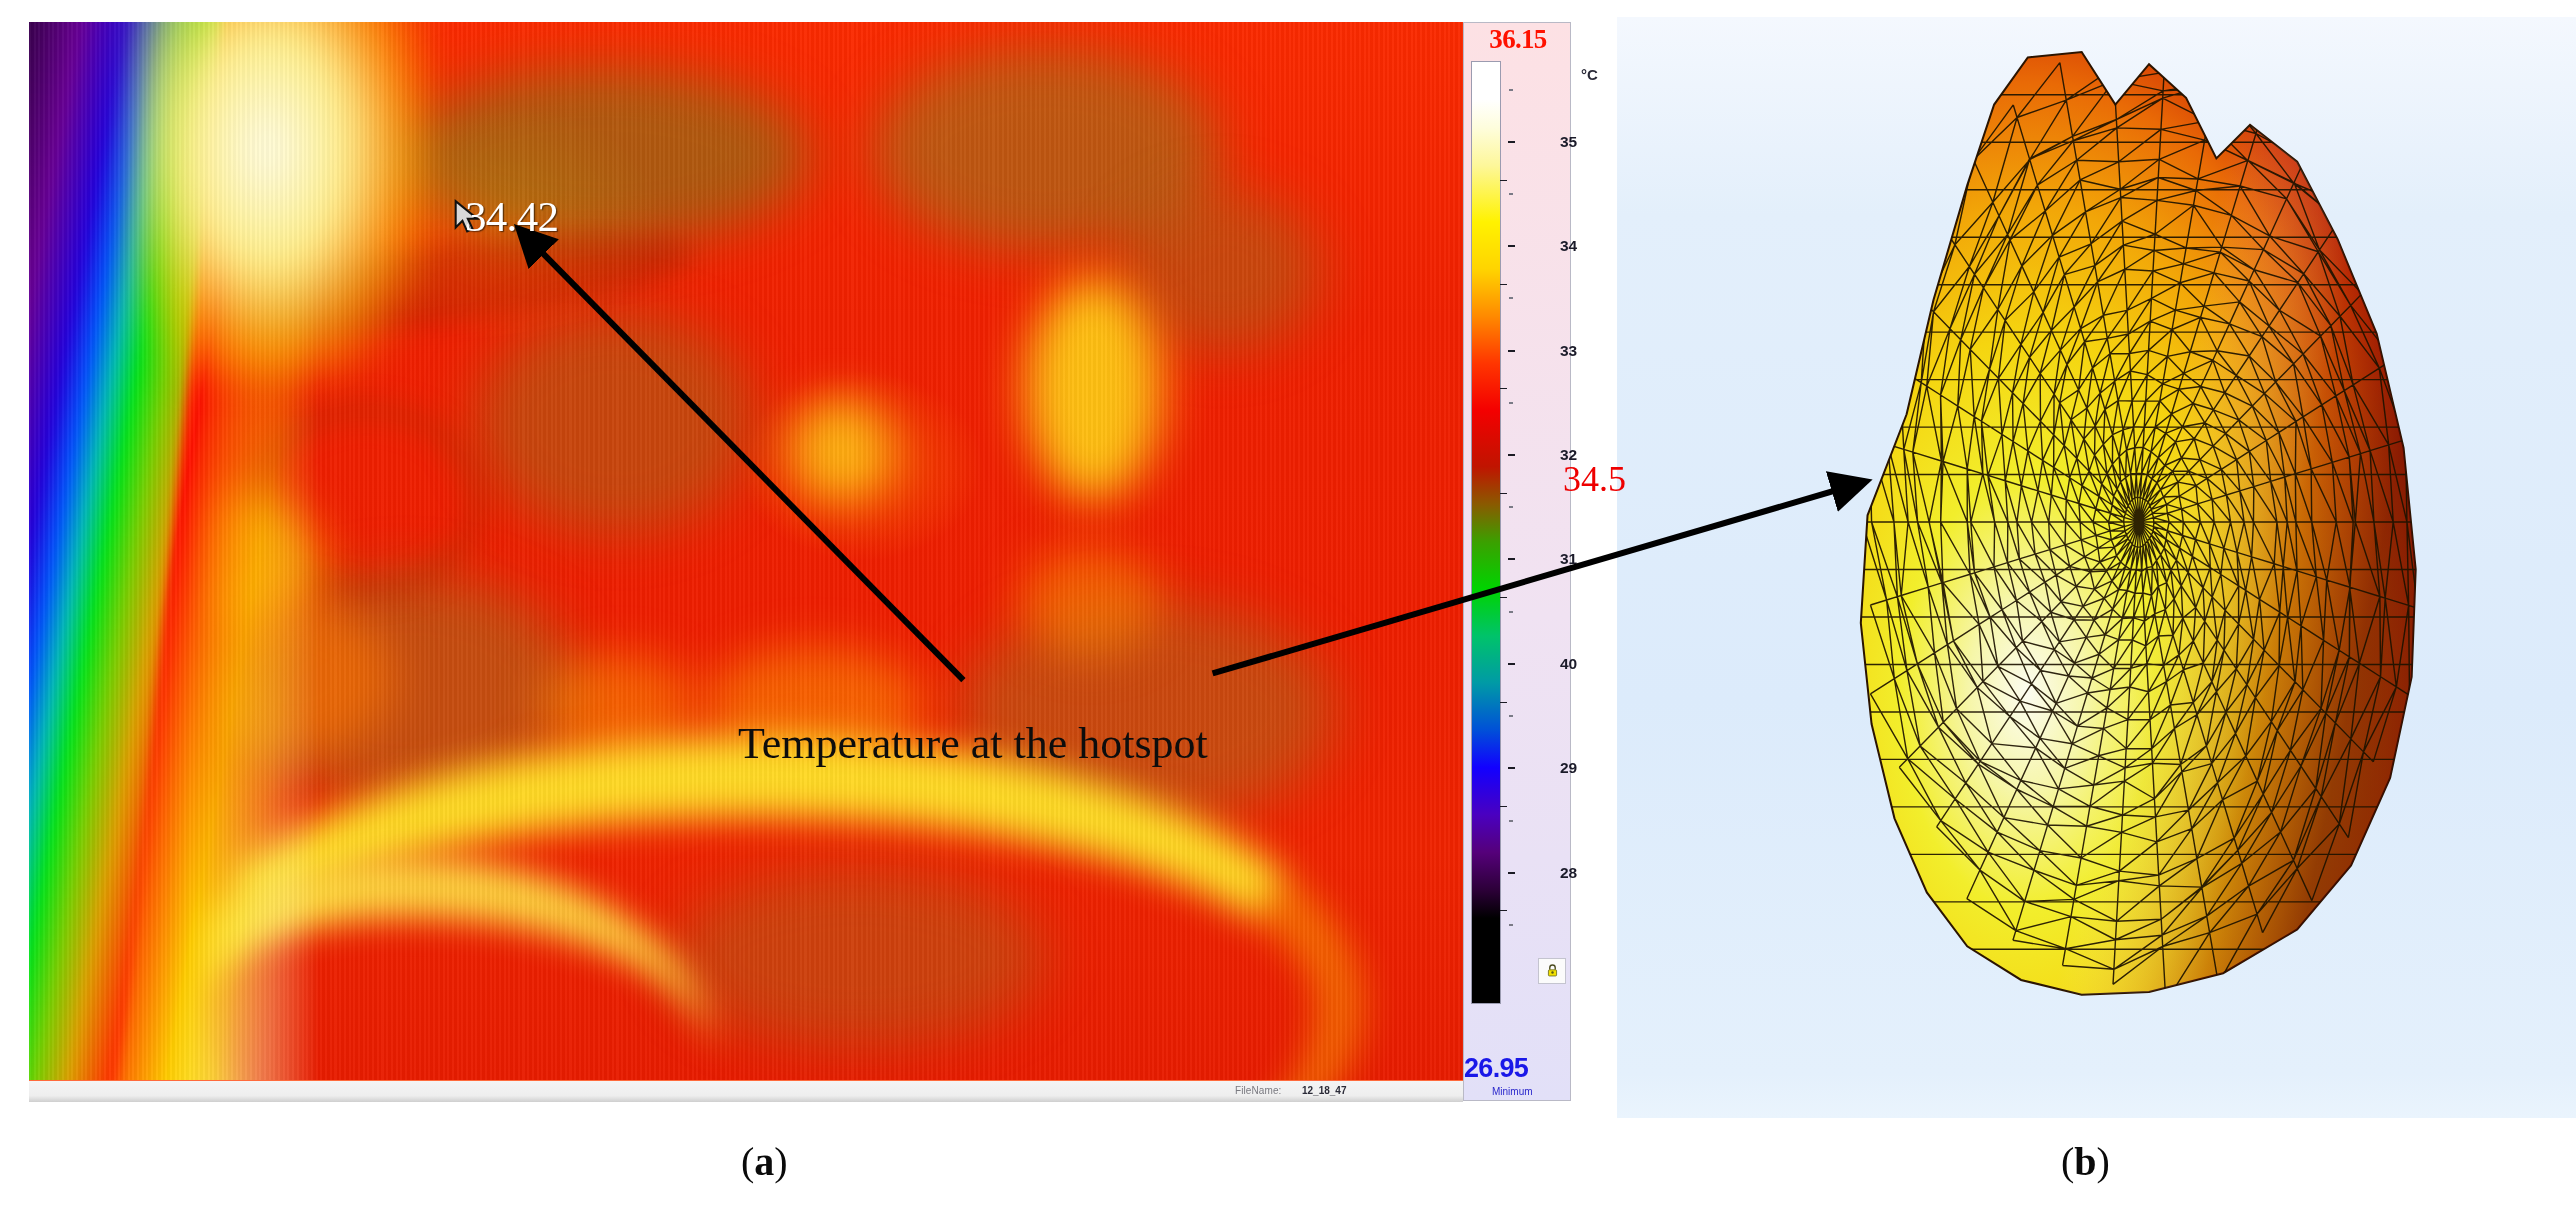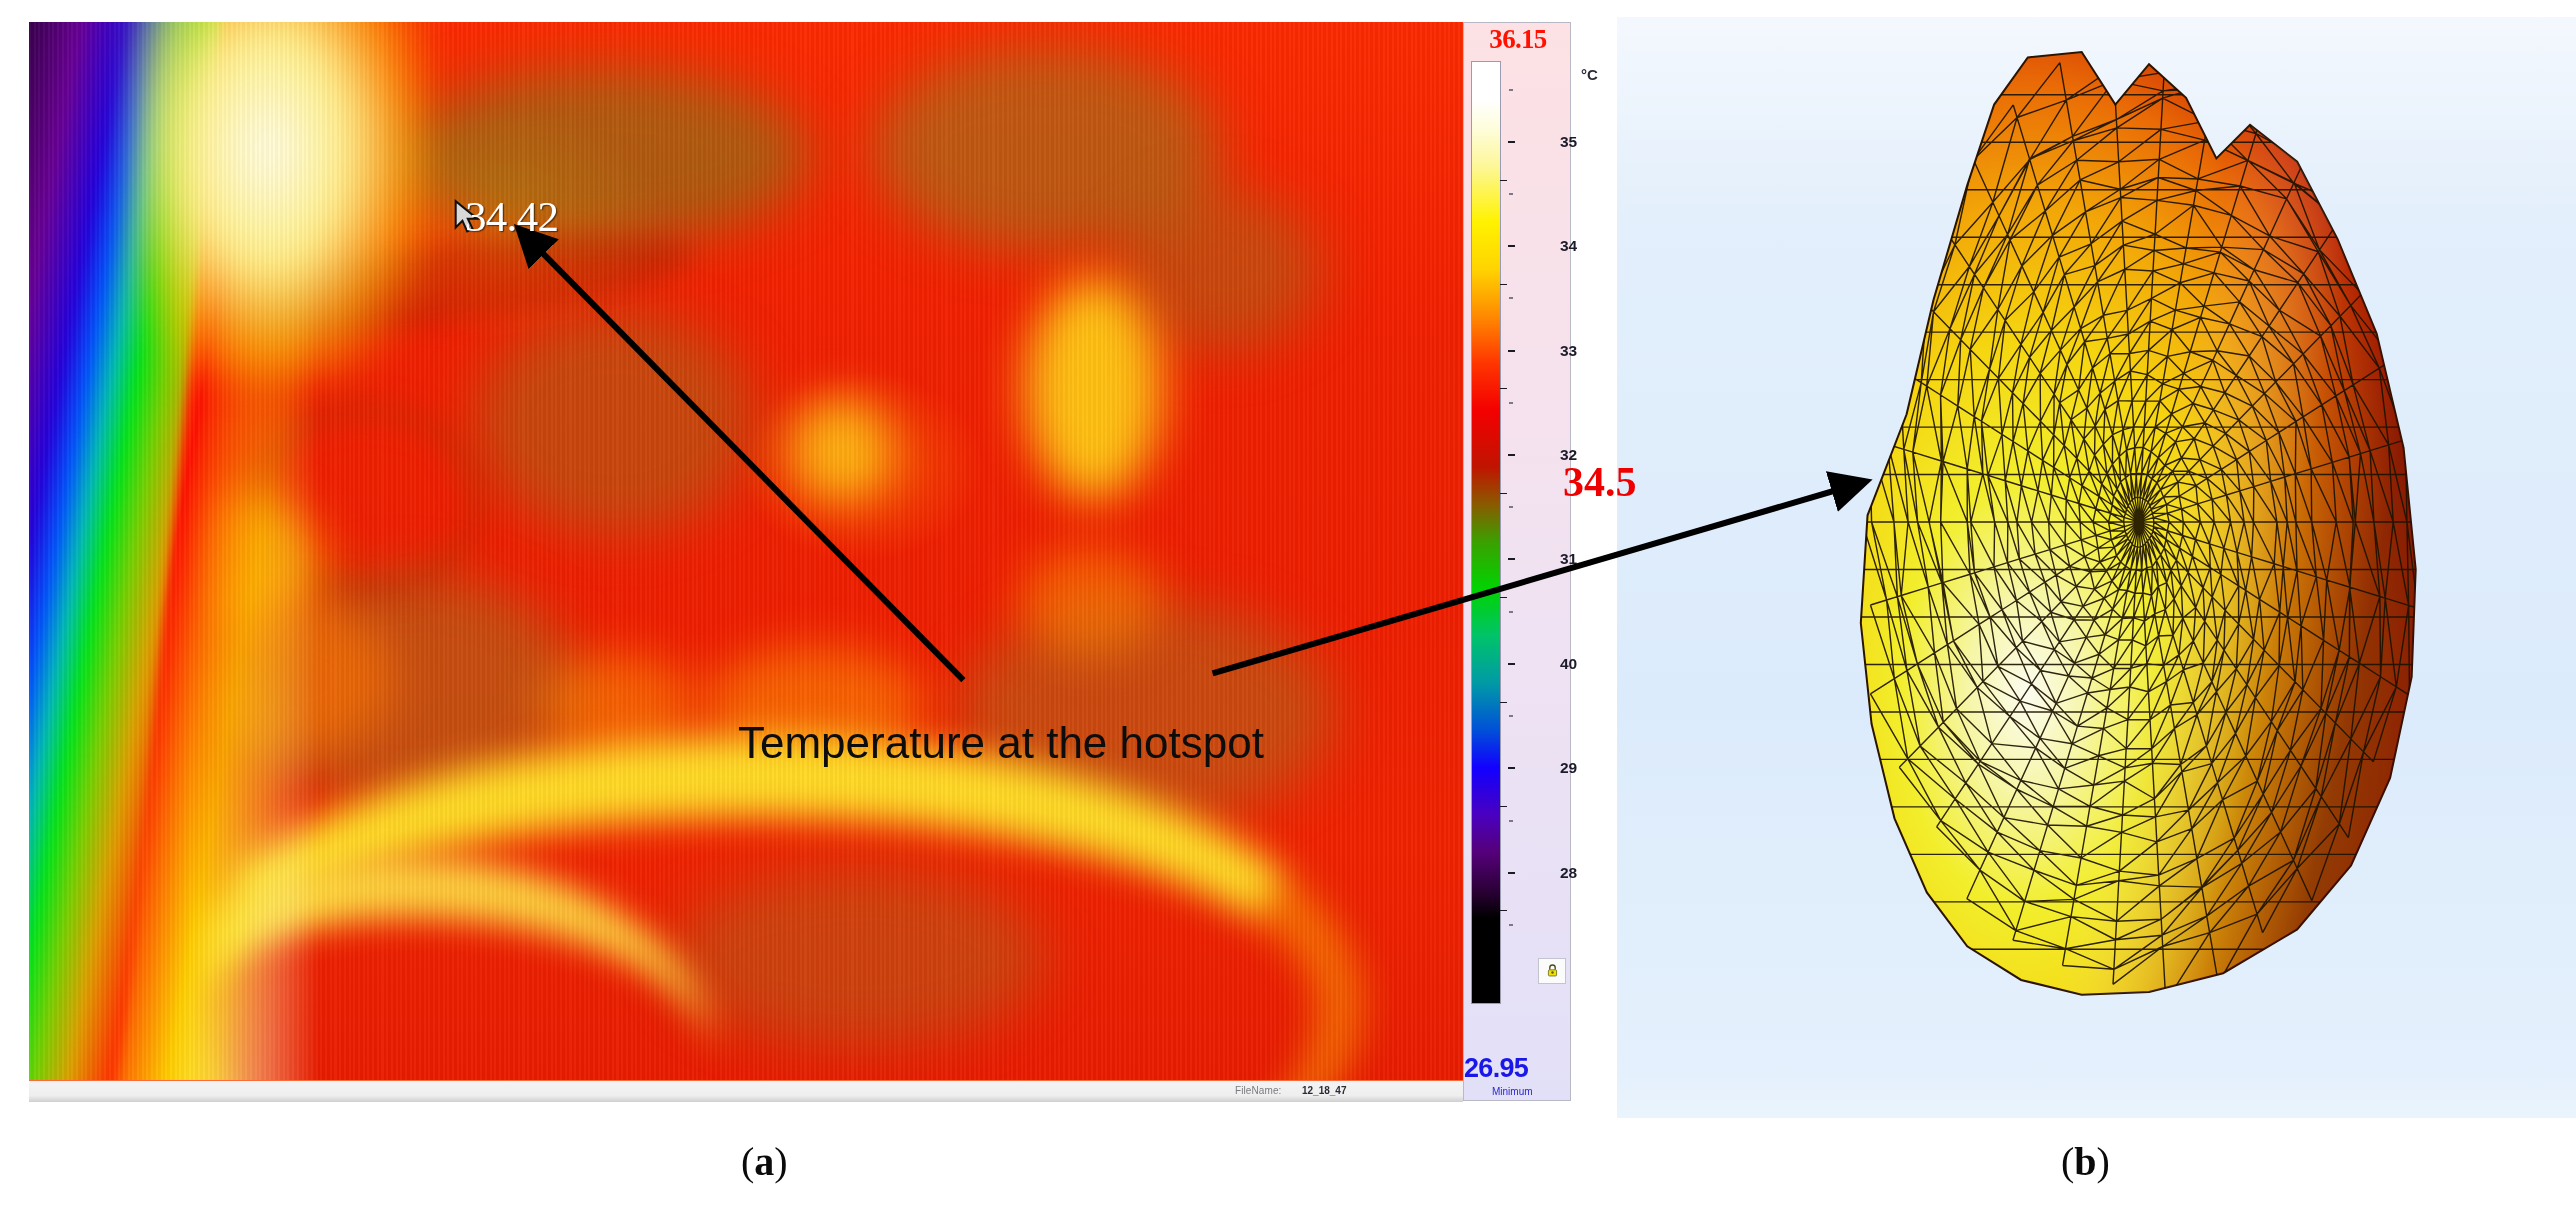--- a/index.html
+++ b/index.html
@@ -154,23 +154,23 @@
       background:linear-gradient(180deg,#f4f8fe 0%,#e3effb 18%,#dcebfb 62%,#e4f0fc 96%,#eaf4fd 100%);}
 
   
   #annotations{position:absolute;left:0;top:0;width:2576px;height:1223px;
       pointer-events:none;}
 
   #hotspot-value{position:absolute;left:465px;top:192px;font-size:43px;color:#ffffff;
       font-family:"Liberation Serif",serif;
       text-shadow:1.3px 1.3px 1.3px rgba(0,0,0,.55);letter-spacing:-0.7px;}
   #hotspot-caption{position:absolute;left:738px;top:718px;font-size:44px;color:#0d0d0d;
-      font-family:Liberation Sans, sans-serif;white-space:nowrap;}
-  #mesh-value{position:absolute;left:1563px;top:458px;font-size:42px;color:#ee0000;
-      font-weight:bold;font-family:"Liberation Serif",serif;}
+      font-family:Liberation Serif, serif;white-space:nowrap;}
+  #mesh-value{position:absolute;left:1563px;top:458px;font-size:36px;color:#ee0000;
+      font-weight:normal;font-family:"Liberation Serif",serif;}
 
   
   #caption-a{position:absolute;left:741px;top:1138px;font-size:40px;color:#0a0a0a;
       font-family:"Liberation Serif",serif;}
   #caption-b{position:absolute;left:2061px;top:1138px;font-size:40px;color:#0a0a0a;
       font-family:"Liberation Serif",serif;}
   #caption-a b,#caption-b b{font-weight:bold;}
 </style>
 </head>
 <body>

